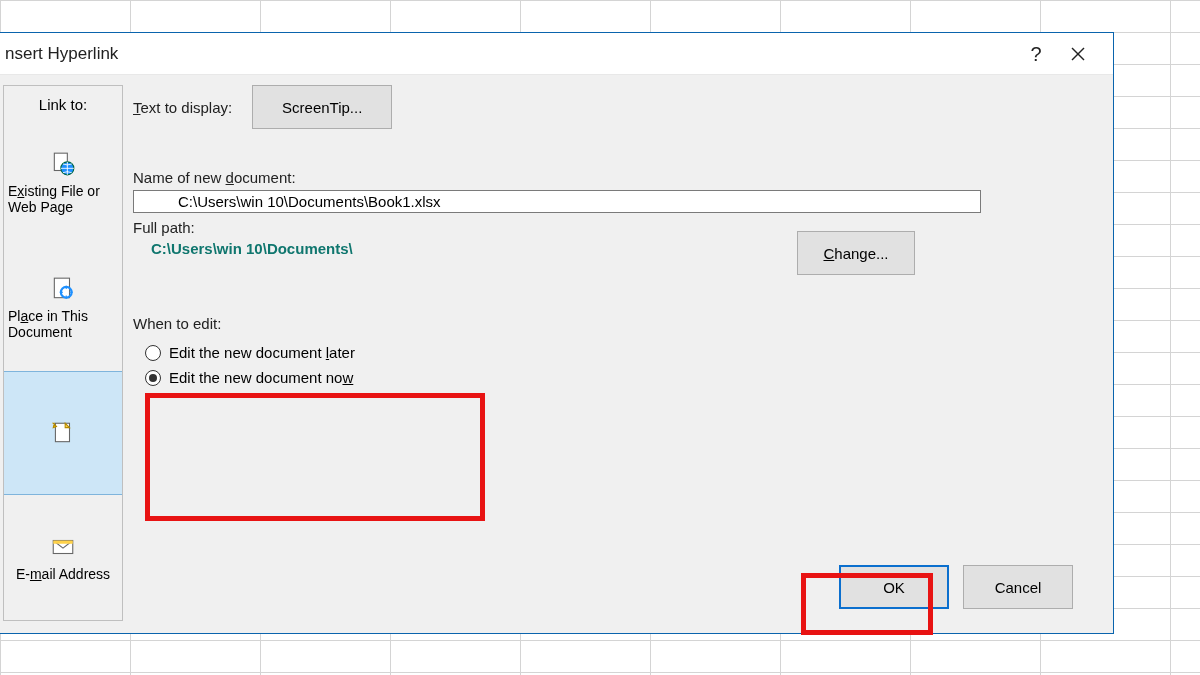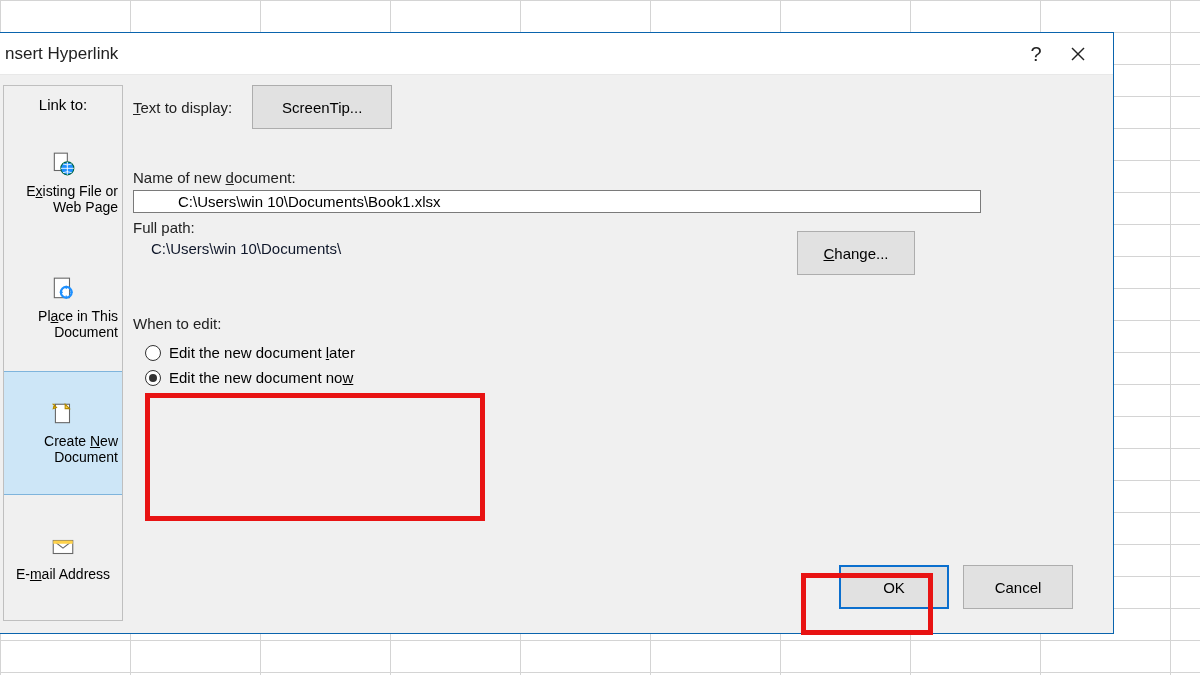--- a/index.html
+++ b/index.html
@@ -74,21 +74,21 @@
     font-size: 15px;
   }
   .side-item {
     flex: 1;
     display: flex;
     flex-direction: column;
     align-items: center;
     justify-content: center;
     gap: 6px;
     font-size: 14px;
-    text-align: right;
+    text-align: left;
     padding: 6px 4px;
     border-top: 1px solid transparent;
     border-bottom: 1px solid transparent;
     cursor: pointer;
   }
   .side-item.selected {
     background: #cde6f7;
     border-top: 1px solid #7eb4dc;
     border-bottom: 1px solid #7eb4dc;
   }
@@ -126,21 +126,21 @@
     border: 1px solid #adadad;
     font-family: inherit;
     font-size: 15px;
     cursor: pointer;
   }
   .btn.default {
     border: 2px solid #0b6fce;
     background: #e1e1e1;
   }
   .stack { display: flex; flex-direction: column; gap: 4px; }
-  .fullpath-value { padding-left: 18px; color: #0f172a; }
+  .fullpath-value { padding-left: 18px; color: #0f766e; font-weight: bold; }
   .changebtn-row {
     display: flex;
     justify-content: flex-end;
     margin-top: -26px;
     padding-right: 186px;
   }
   .groupbox {
     margin-top: 40px;
   }
   .group-title { margin-bottom: 8px; }
@@ -224,21 +224,20 @@
           </svg>
         <span>Pl<u>a</u>ce in This Document</span>
       </div>
 
       <div class="side-item selected">
         <svg class="side-icon" viewBox="0 0 24 24">
             <rect x="5" y="3" width="13" height="17" fill="#fff" stroke="#666"></rect>
             <path d="M14 3l4 4h-4z" fill="#ffd24a" stroke="#b58a00"></path>
             <path d="M3 3l3 3-3 1 1-4z" fill="#ffcc00" stroke="#b58a00"></path>
           </svg>
-        <span>Create <u>N</u>ew Document</span>
       </div>
 
       <div class="side-item">
         <svg class="side-icon" viewBox="0 0 24 24">
             <rect x="3" y="6" width="18" height="12" fill="#fff" stroke="#666"></rect>
             <path d="M3 6l9 7 9-7" fill="none" stroke="#666"></path>
             <rect x="3" y="6" width="18" height="3" fill="#ffd24a"></rect>
           </svg>
         <span>E-<u>m</u>ail Address</span>
       </div>

